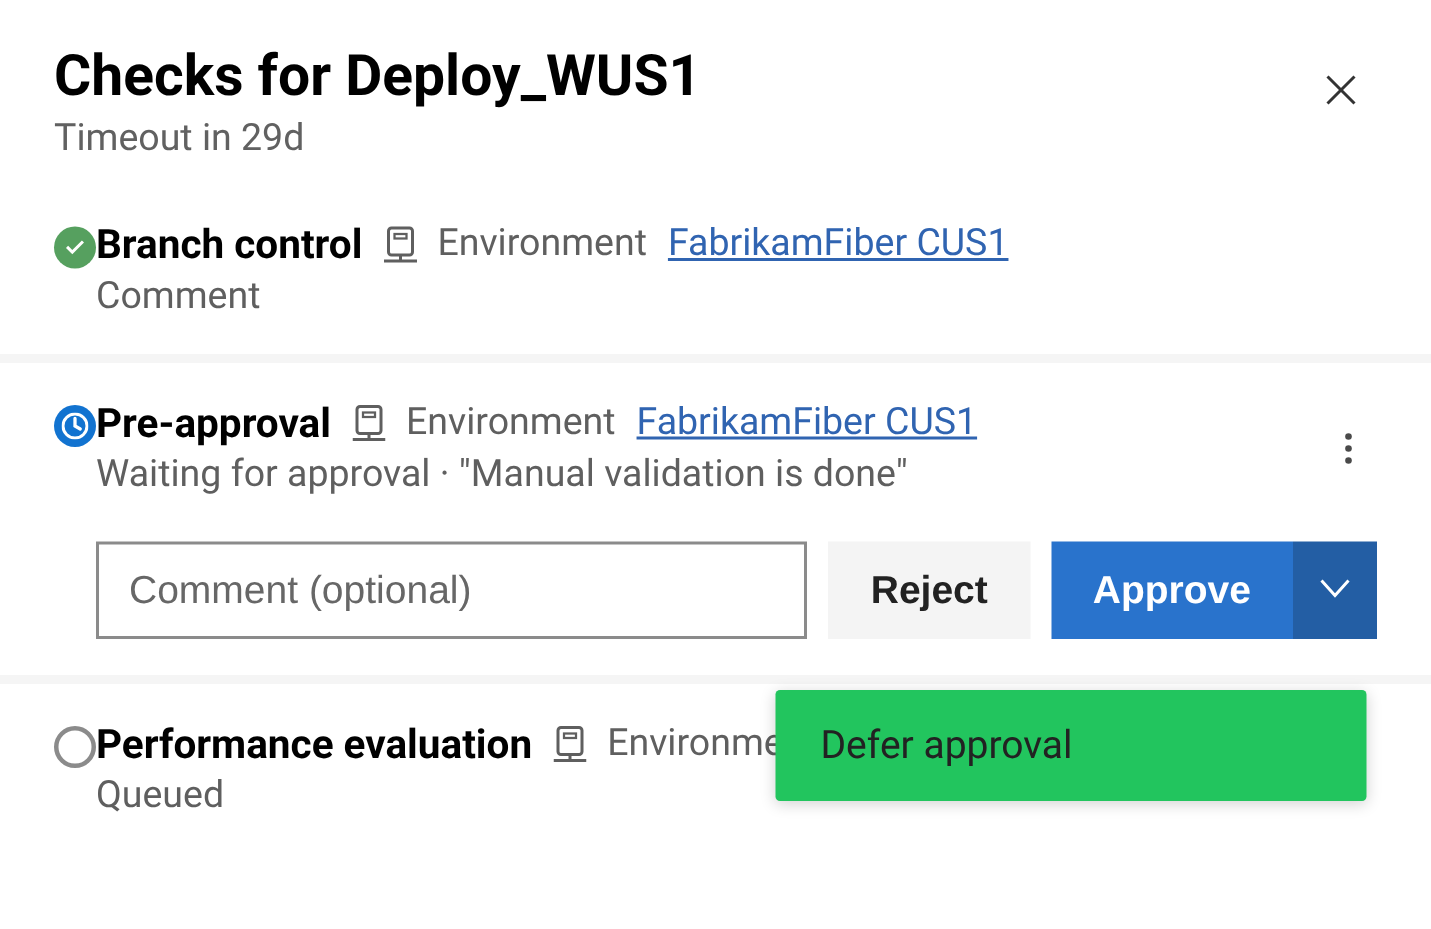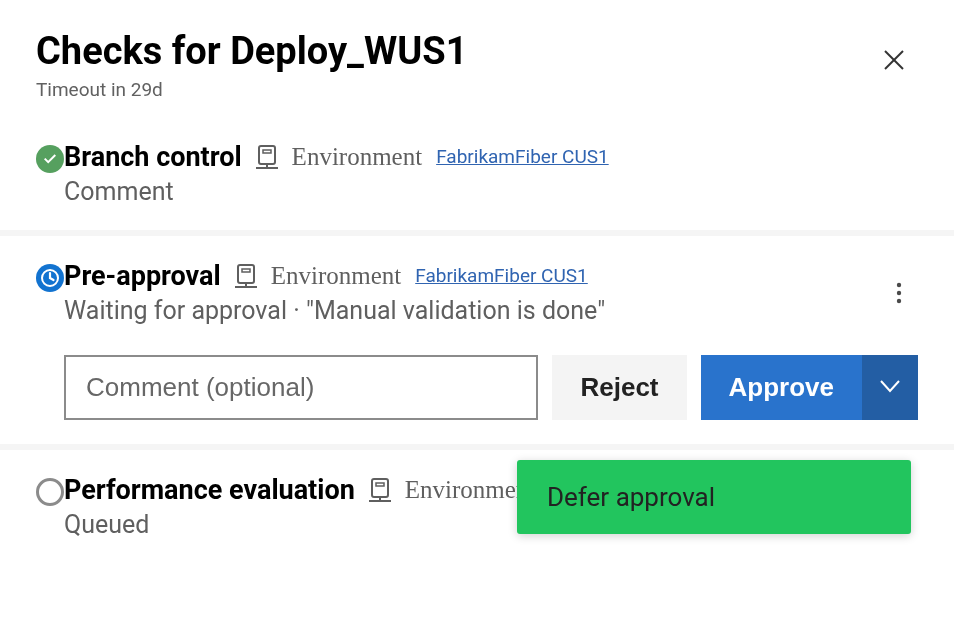--- a/index.html
+++ b/index.html
@@ -28,21 +28,21 @@
       display: flex;
       flex-direction: column;
     }
     .title {
       font-size: 38px;
       font-weight: 700;
       color: #000;
       line-height: 1.15;
     }
     .subtitle {
-      font-size: 19px;
+      font-size: 25px;
       color: #616161;
       margin-top: 4px;
     }
     .close-btn {
       font-size: 28px;
       color: #333;
       cursor: pointer;
       line-height: 1;
       padding: 8px 12px;
       margin-top: 10px;
@@ -104,24 +104,23 @@
       color: #000;
     }
     .env-icon {
       width: 22px;
       height: 26px;
       flex: 0 0 22px;
     }
     .env-label {
       font-size: 25px;
       color: #5f5f5f;
-      font-family: Liberation Serif, serif;
     }
     .env-link {
-      font-size: 19px;
+      font-size: 25px;
       color: #3064b1;
       text-decoration: underline;
       cursor: pointer;
     }
     .check-status-line {
       font-size: 25px;
       color: #5f5f5f;
       margin-top: 4px;
     }
     .more-btn {

